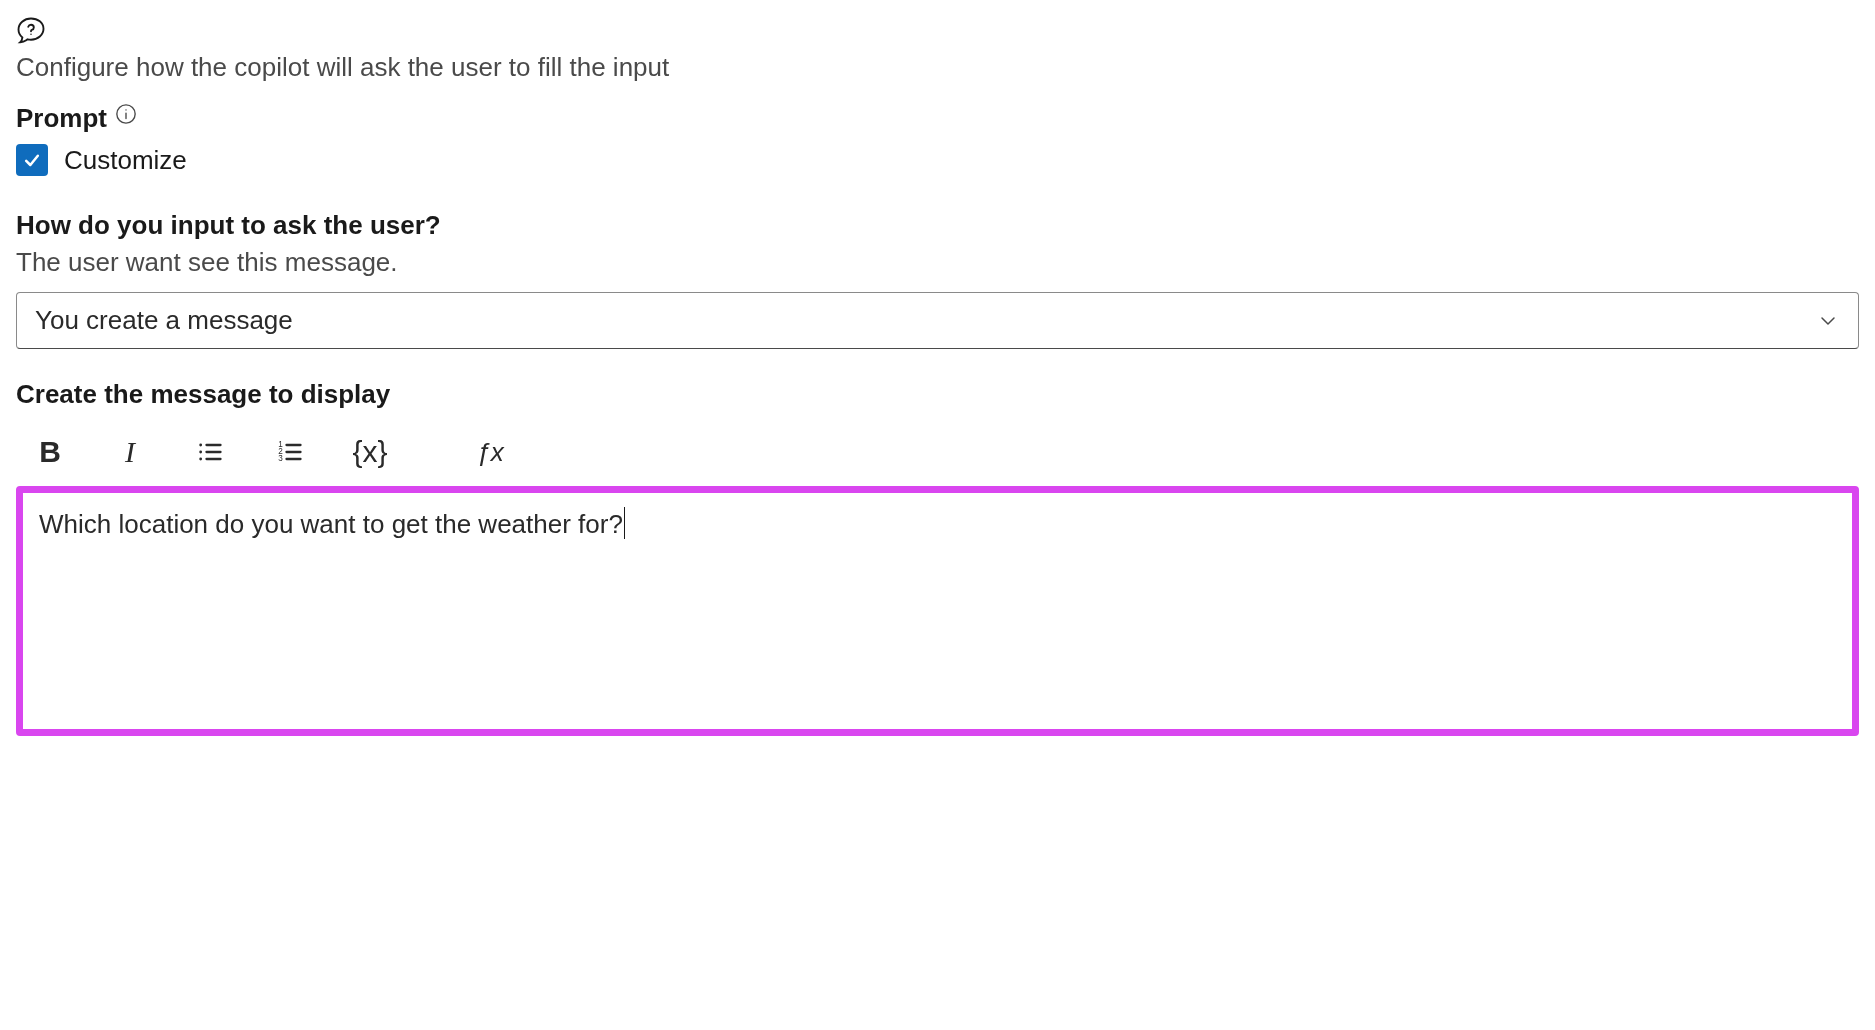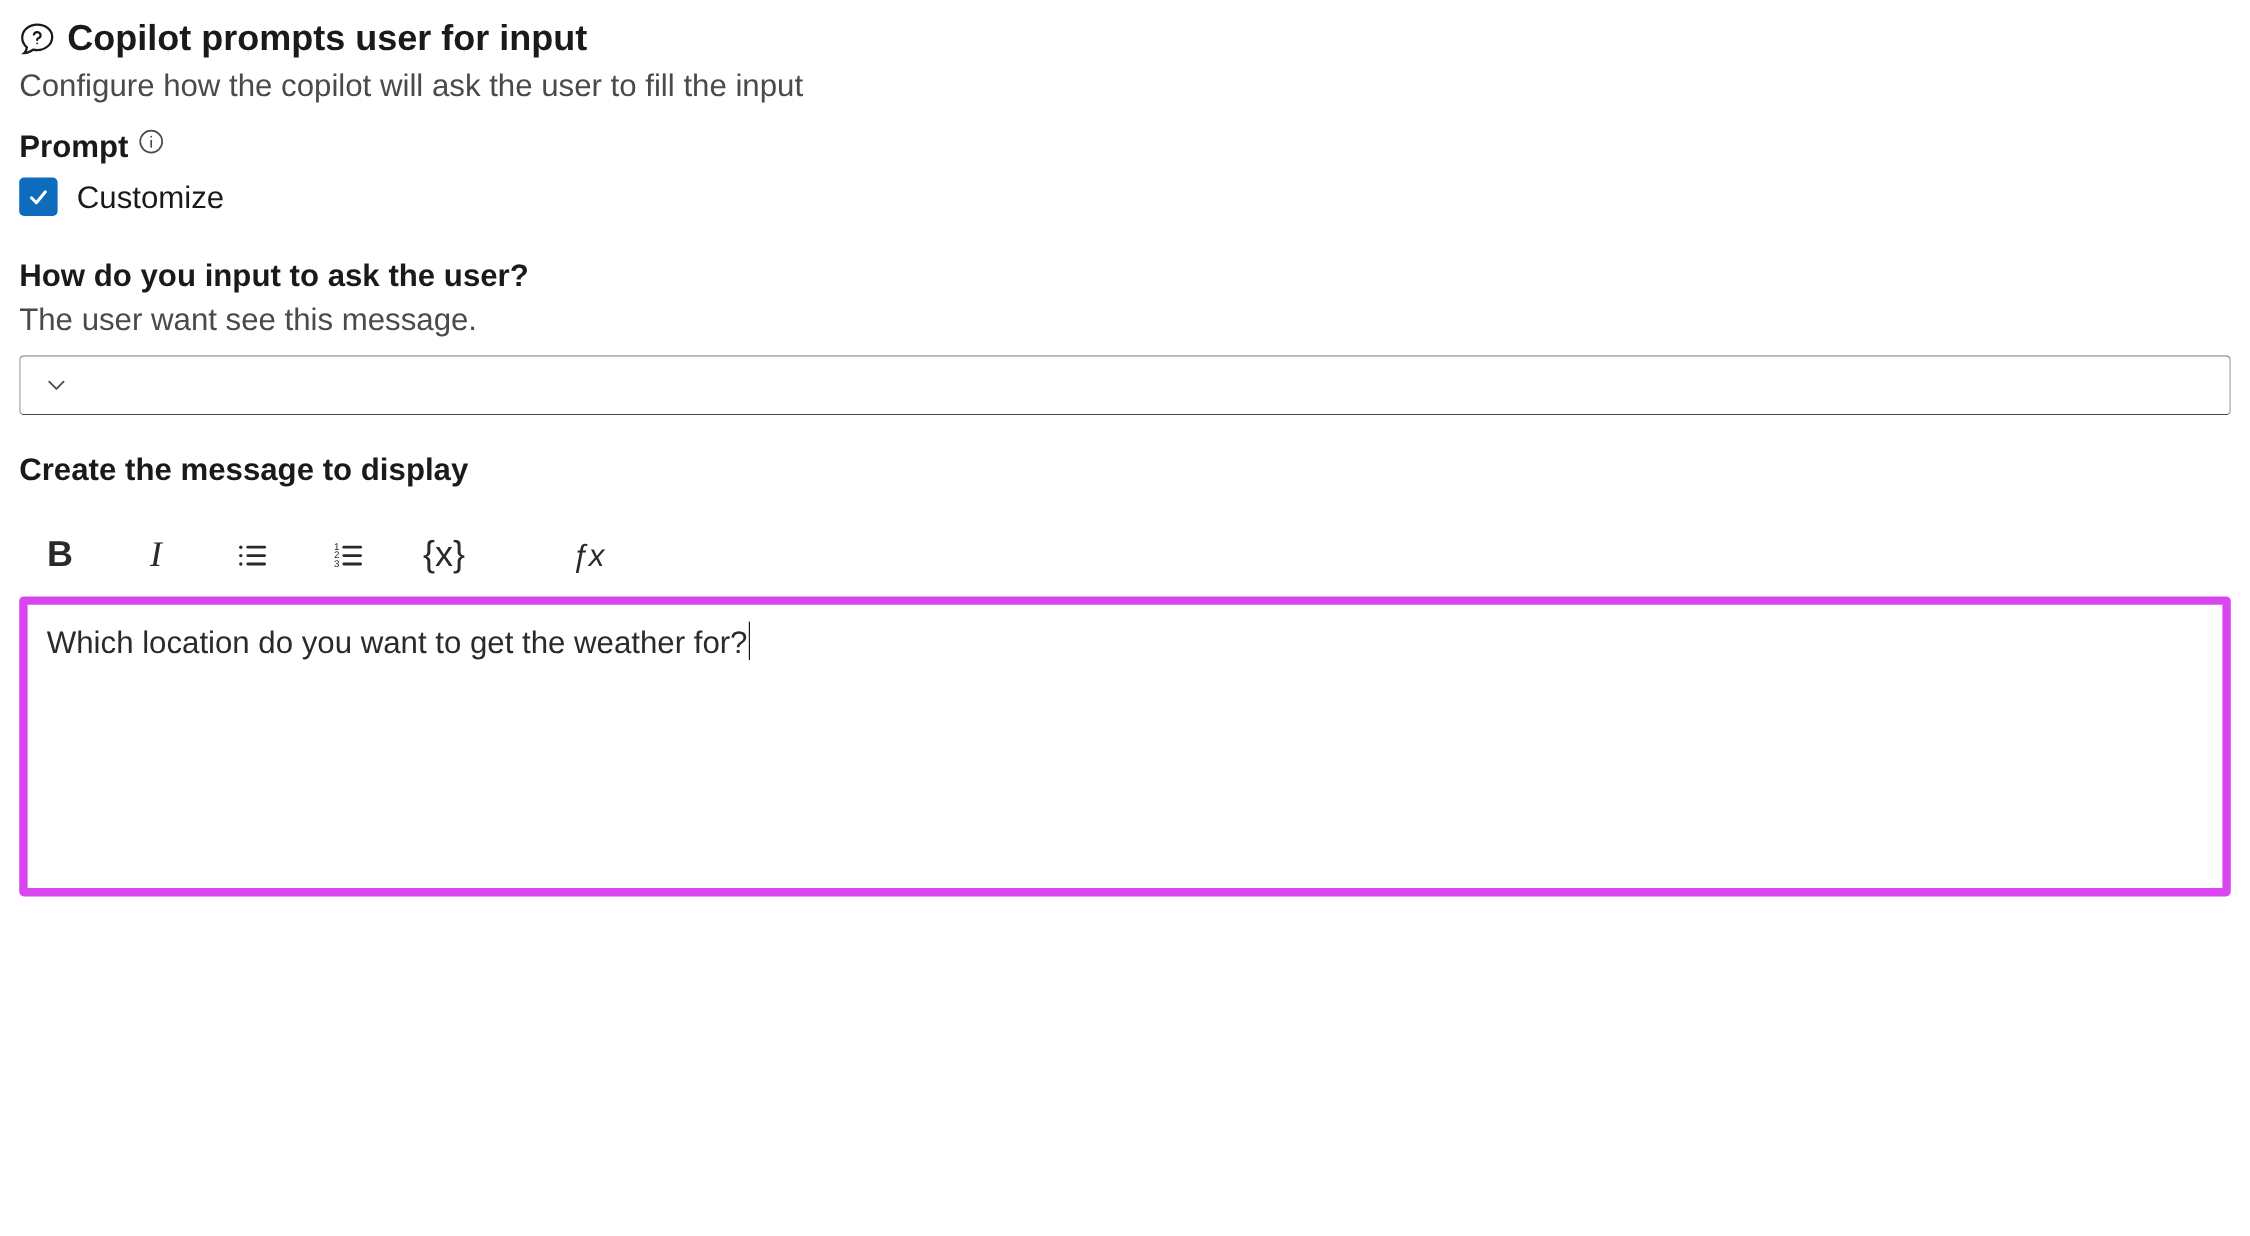--- a/index.html
+++ b/index.html
@@ -103,21 +103,21 @@
     }
     .chevron-icon {
       width: 24px;
       height: 24px;
       flex-shrink: 0;
     }
     .editor-label {
       font-size: 26px;
       font-weight: 600;
       color: #1a1a1a;
-      margin-bottom: 30px;
+      margin-bottom: 16px;
     }
     .toolbar {
       display: flex;
       align-items: center;
       gap: 40px;
       padding: 6px 14px;
       margin-bottom: 8px;
     }
     .toolbar-btn {
       background: none;
@@ -178,21 +178,20 @@
 <body>
 
 <div class="header-row">
   <span class="header-icon">
     <svg viewBox="0 0 24 24" fill="none" stroke="#1a1a1a" stroke-width="1.5">
       <path d="M12 2C6.48 2 2 5.94 2 10.8c0 2.5 1.2 4.76 3.12 6.35-.13 1.24-.57 2.85-1.72 3.85 0 0 2.64-.1 4.8-1.58.35-.24.7-.5 1.04-.76.89.2 1.82.34 2.76.34 5.52 0 10-3.94 10-8.8S17.52 2 12 2z"></path>
       <path d="M9.8 8.6c.3-.9 1.15-1.6 2.2-1.6 1.24 0 2.25.95 2.25 2.1 0 .95-.68 1.75-1.6 2-.6.16-.65.6-.65 1.1" stroke-linecap="round"></path>
       <circle cx="12" cy="14.5" r="0.6" fill="#1a1a1a" stroke="none"></circle>
     </svg>
   </span>
-  <h1 class="header-title">Copilot prompts user for input</h1>
 </div>
 <p class="header-subtitle">Configure how the copilot will ask the user to fill the input</p>
 
 <div class="section-label-row">
   <span class="section-label">Prompt</span>
   <span class="info-icon">
     <svg viewBox="0 0 24 24" fill="none" stroke="#4a4a4a" stroke-width="1.5">
       <circle cx="12" cy="12" r="10"></circle>
       <line x1="12" y1="11" x2="12" y2="17" stroke-linecap="round"></line>
       <circle cx="12" cy="7.5" r="0.8" fill="#4a4a4a" stroke="none"></circle>
@@ -206,20 +205,21 @@
       <polyline points="5 13 10 18 19 7"></polyline>
     </svg>
   </div>
   <span class="checkbox-label">Customize</span>
 </div>
 
 <div class="subsection-label">How do you input to ask the user?</div>
 <div class="subsection-desc">The user want see this message.</div>
 
 <div class="dropdown">
+  <span>You create a message</span>
   <span class="chevron-icon">
     <svg viewBox="0 0 24 24" fill="none" stroke="#4a4a4a" stroke-width="1.5" stroke-linecap="round" stroke-linejoin="round">
       <polyline points="6 9 12 15 18 9"></polyline>
     </svg>
   </span>
 </div>
 
 <div class="editor-label">Create the message to display</div>
 
 <div class="toolbar">

